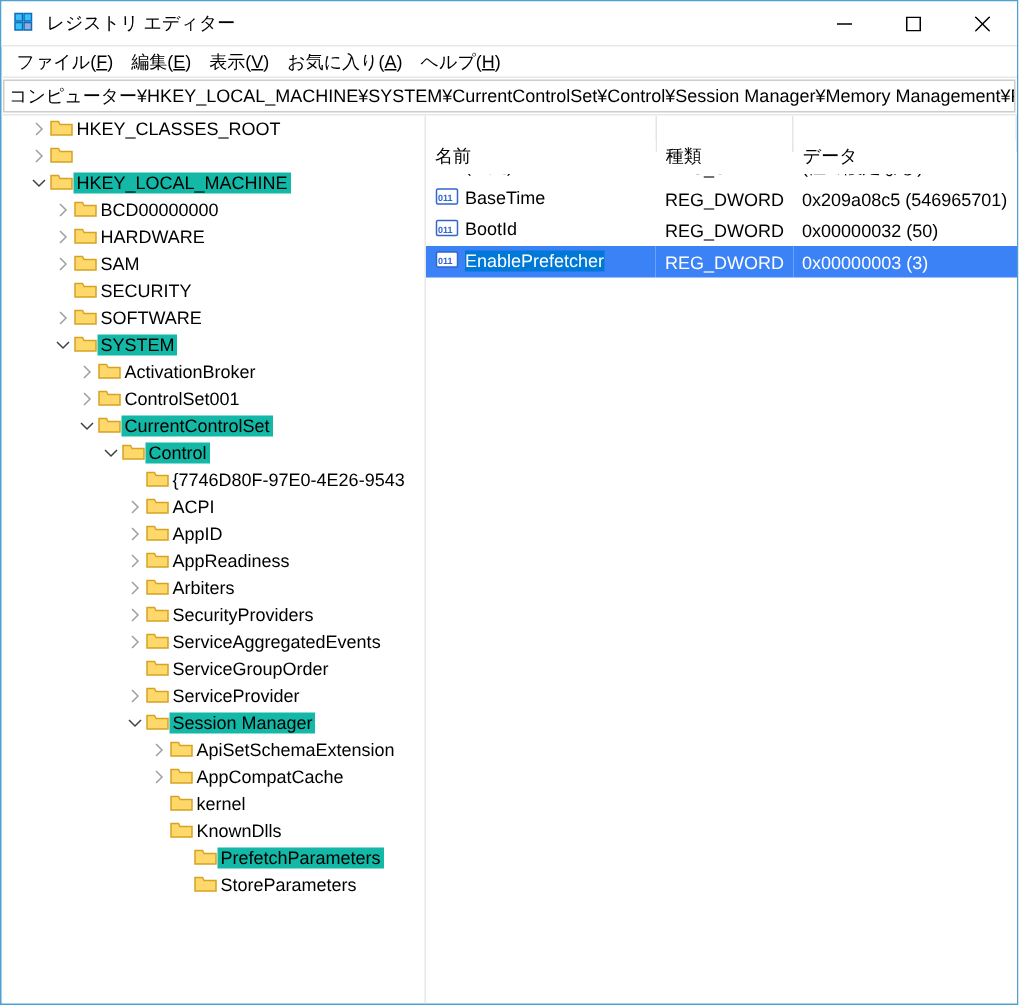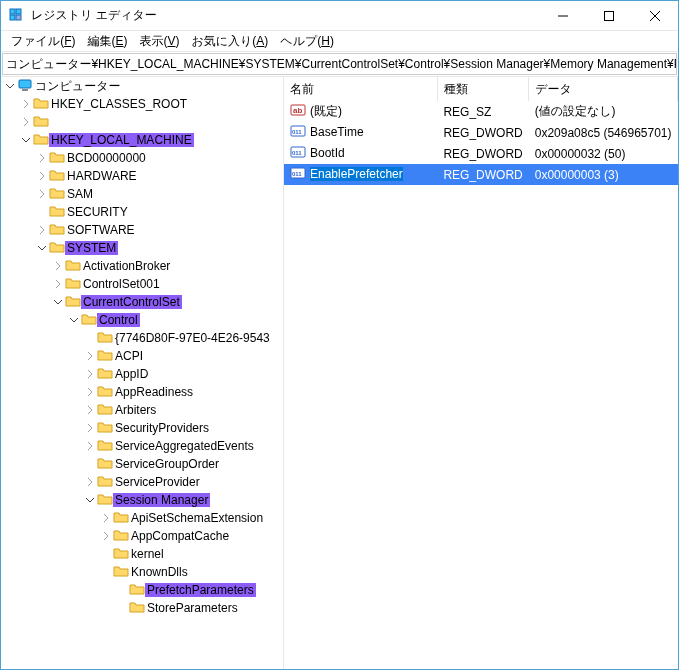--- a/index.html
+++ b/index.html
@@ -14,24 +14,24 @@
   .mkey { text-decoration: underline; }
   .addressbar { height: 22px; border: 1px solid #cccccc; margin: 1px; padding: 1px 3px; font-size: 12px; white-space: nowrap; overflow: hidden; display:flex; align-items:center; }
   .content { flex: 1; display: flex; overflow: hidden; border-top: 1px solid #e8e8e8; }
   .tree { width: 283px; overflow: auto; font-size: 12px; position: relative; border-right:1px solid #e8e8e8;}
   .tree ul { list-style: none; margin: 0; padding: 0 0 0 16px; }
   .tree > ul { padding-left: 2px; }
   .node { display: flex; align-items: center; height: 18px; white-space: nowrap; }
   .tw { width: 14px; height: 14px; display:inline-flex; align-items:center; justify-content:center; }
   .tw svg { width:10px; height:10px; }
   .label { padding: 0 2px; }
-  .sel { background: #8b5cf6; }
+  .sel { background: #14b8a6; }
   .list { flex:1; overflow:auto; font-size:12px; }
   .list table { border-collapse: collapse; width: 100%; }
-  .list th { text-align:left; font-weight:400; padding:3px 6px; border-right:1px solid #e5e5e5; border-bottom:1px solid #e5e5e5; font-size:12px; background:#fff; position:sticky; top:1px;}
+  .list th { text-align:left; font-weight:400; padding:3px 6px; border-right:1px solid #e5e5e5; border-bottom:1px solid #e5e5e5; font-size:12px; background:#fff; position:sticky; top:16px;}
   .list td { padding:1px 6px; white-space:nowrap; }
   .list tr.selected td { background:#3b82f6; color:#fff; }
   .list tr.selected td:first-child .vlabel{ background:#0078d7; color:#fff; }
   .vicon { display:inline-block; vertical-align:middle; margin-right:4px;font-weight:bold; }
   
   ::-webkit-scrollbar { width:17px; height:17px; }
   ::-webkit-scrollbar-track { background:#f0f0f0; }
   ::-webkit-scrollbar-thumb { background:#c2c2c2; }
   ::-webkit-scrollbar-button { background:#f0f0f0; height:17px; width:17px;}
 </style>
@@ -76,32 +76,20 @@
   </div>
 
   <div class="addressbar">
     <span>コンピューター¥HKEY_LOCAL_MACHINE¥SYSTEM¥CurrentControlSet¥Control¥Session Manager¥Memory Management¥PrefetchPar</span>
   </div>
 
   <div class="content">
     <div class="tree">
       <ul>
         <li>
-          <div class="node">
-            <span class="tw">
-                <svg viewBox="0 0 10 10">
-                  <path d="M1 3 L5 7 L9 3" fill="none" stroke="#404040"></path>
-                </svg>
-              </span>
-            <span><svg width="16" height="16">
-                  <rect x="2" y="3" width="12" height="8" rx="1" fill="#3abff8" stroke="#0a6ebd"></rect>
-                  <rect x="5" y="12" width="6" height="2" fill="#888"></rect>
-                </svg></span>
-            <span class="label">コンピューター</span>
-          </div>
           <ul>
             <li>
                 <div class="node">
                   <span class="tw">
                     <svg viewBox="0 0 10 10">
                       <path d="M3 1 L7 5 L3 9" fill="none" stroke="#a0a0a0"></path>
                     </svg>
                   </span>
                   <span><svg width="16" height="16">
                       <path d="M1 4h5l1 2h8v7H1z" fill="#ffd86b" stroke="#d6a322"></path>

